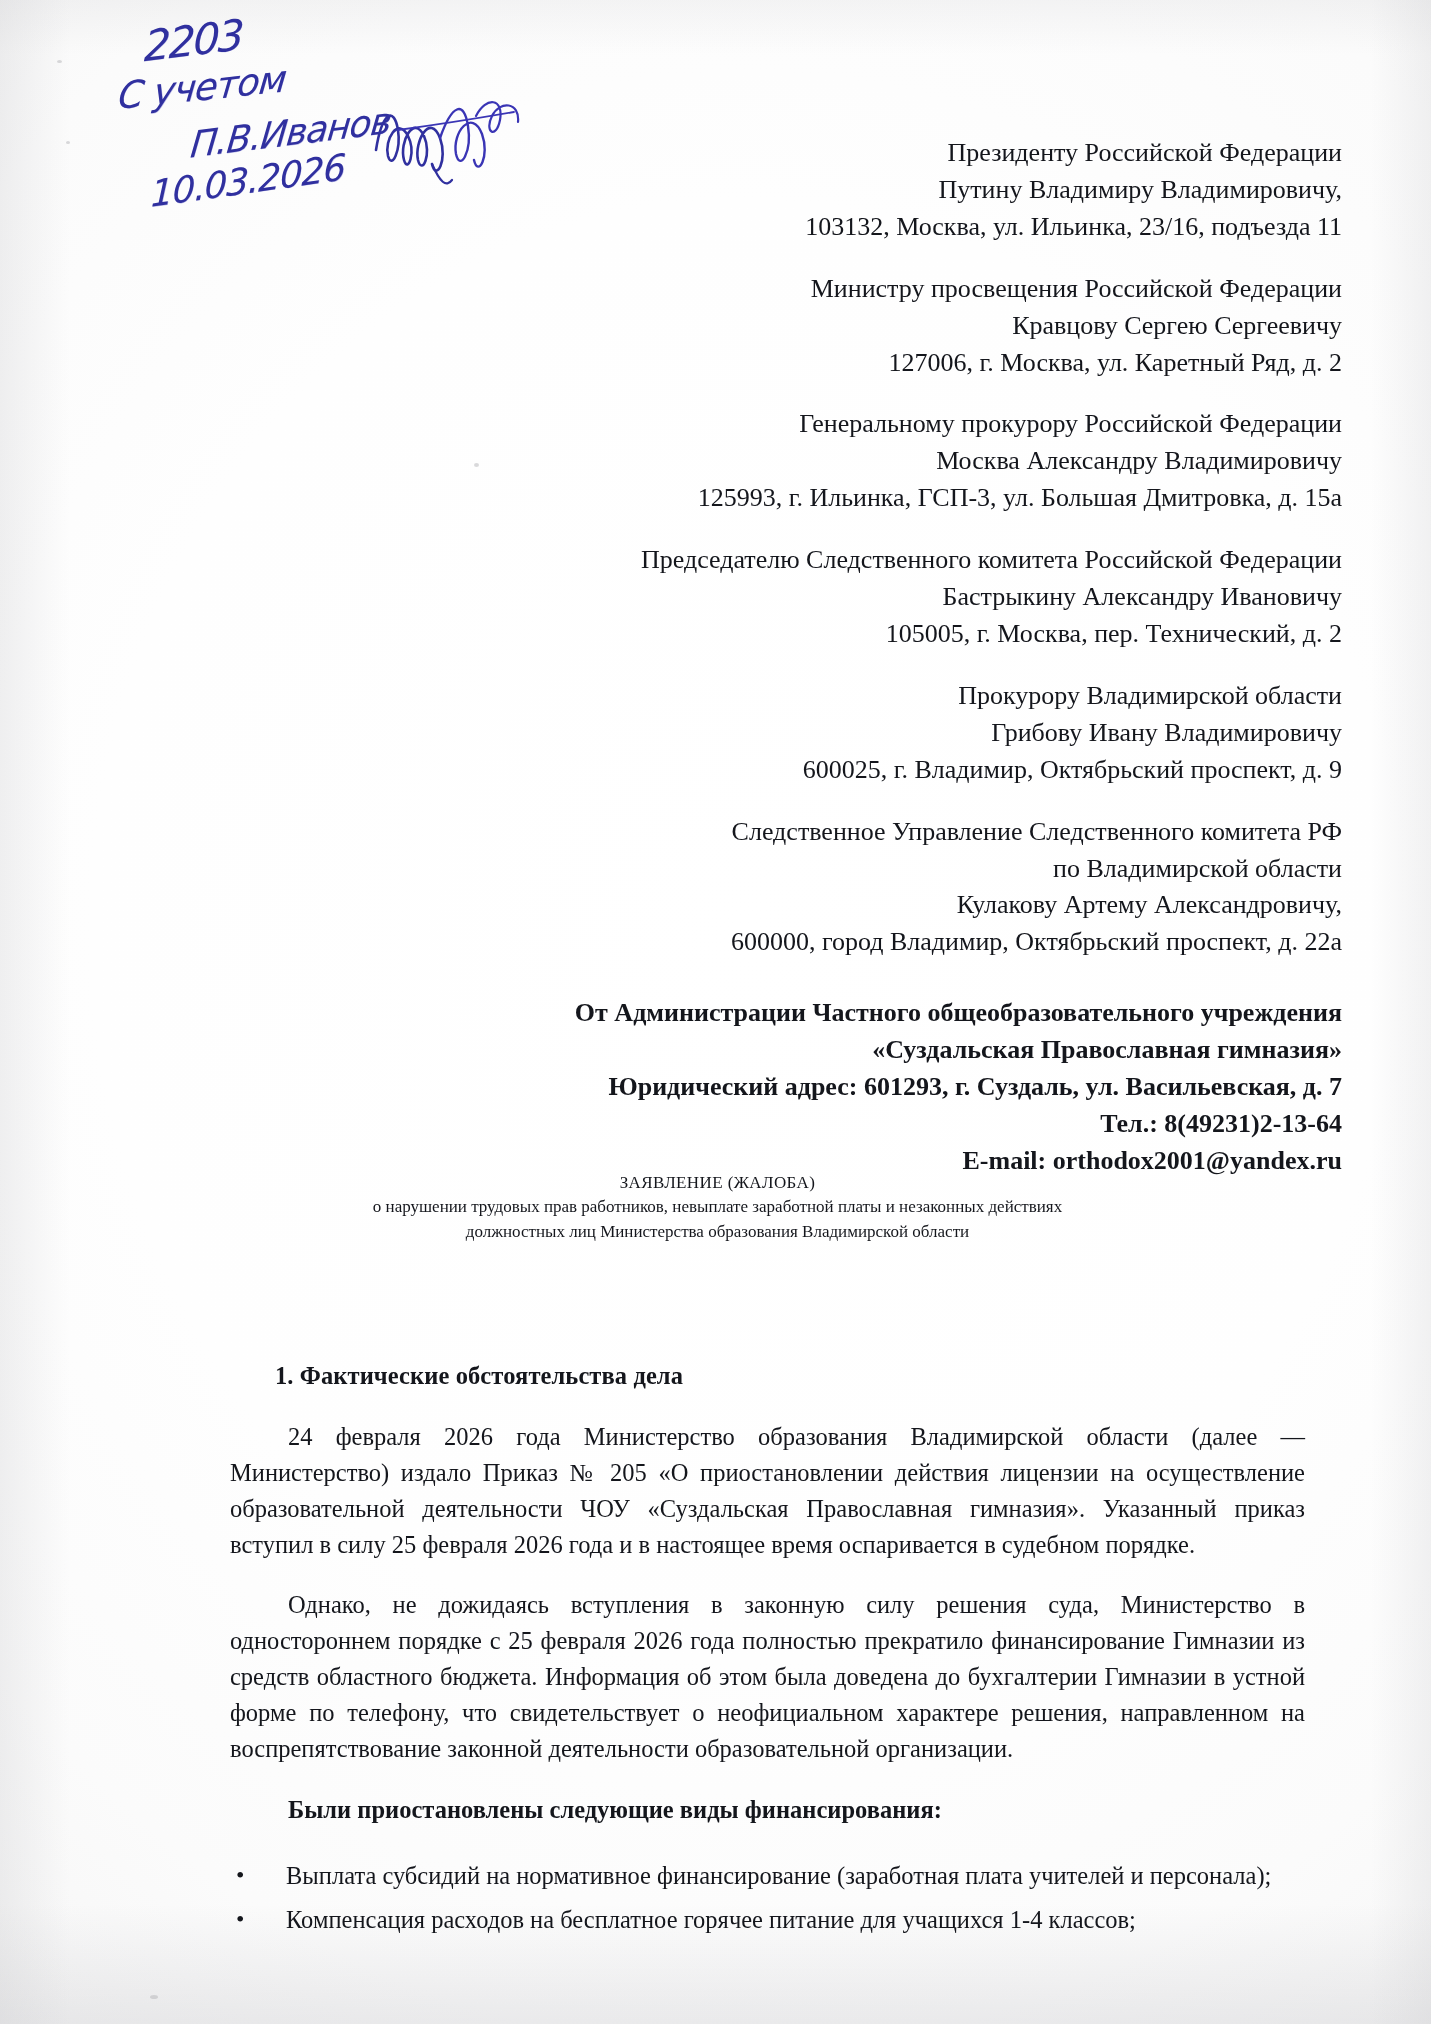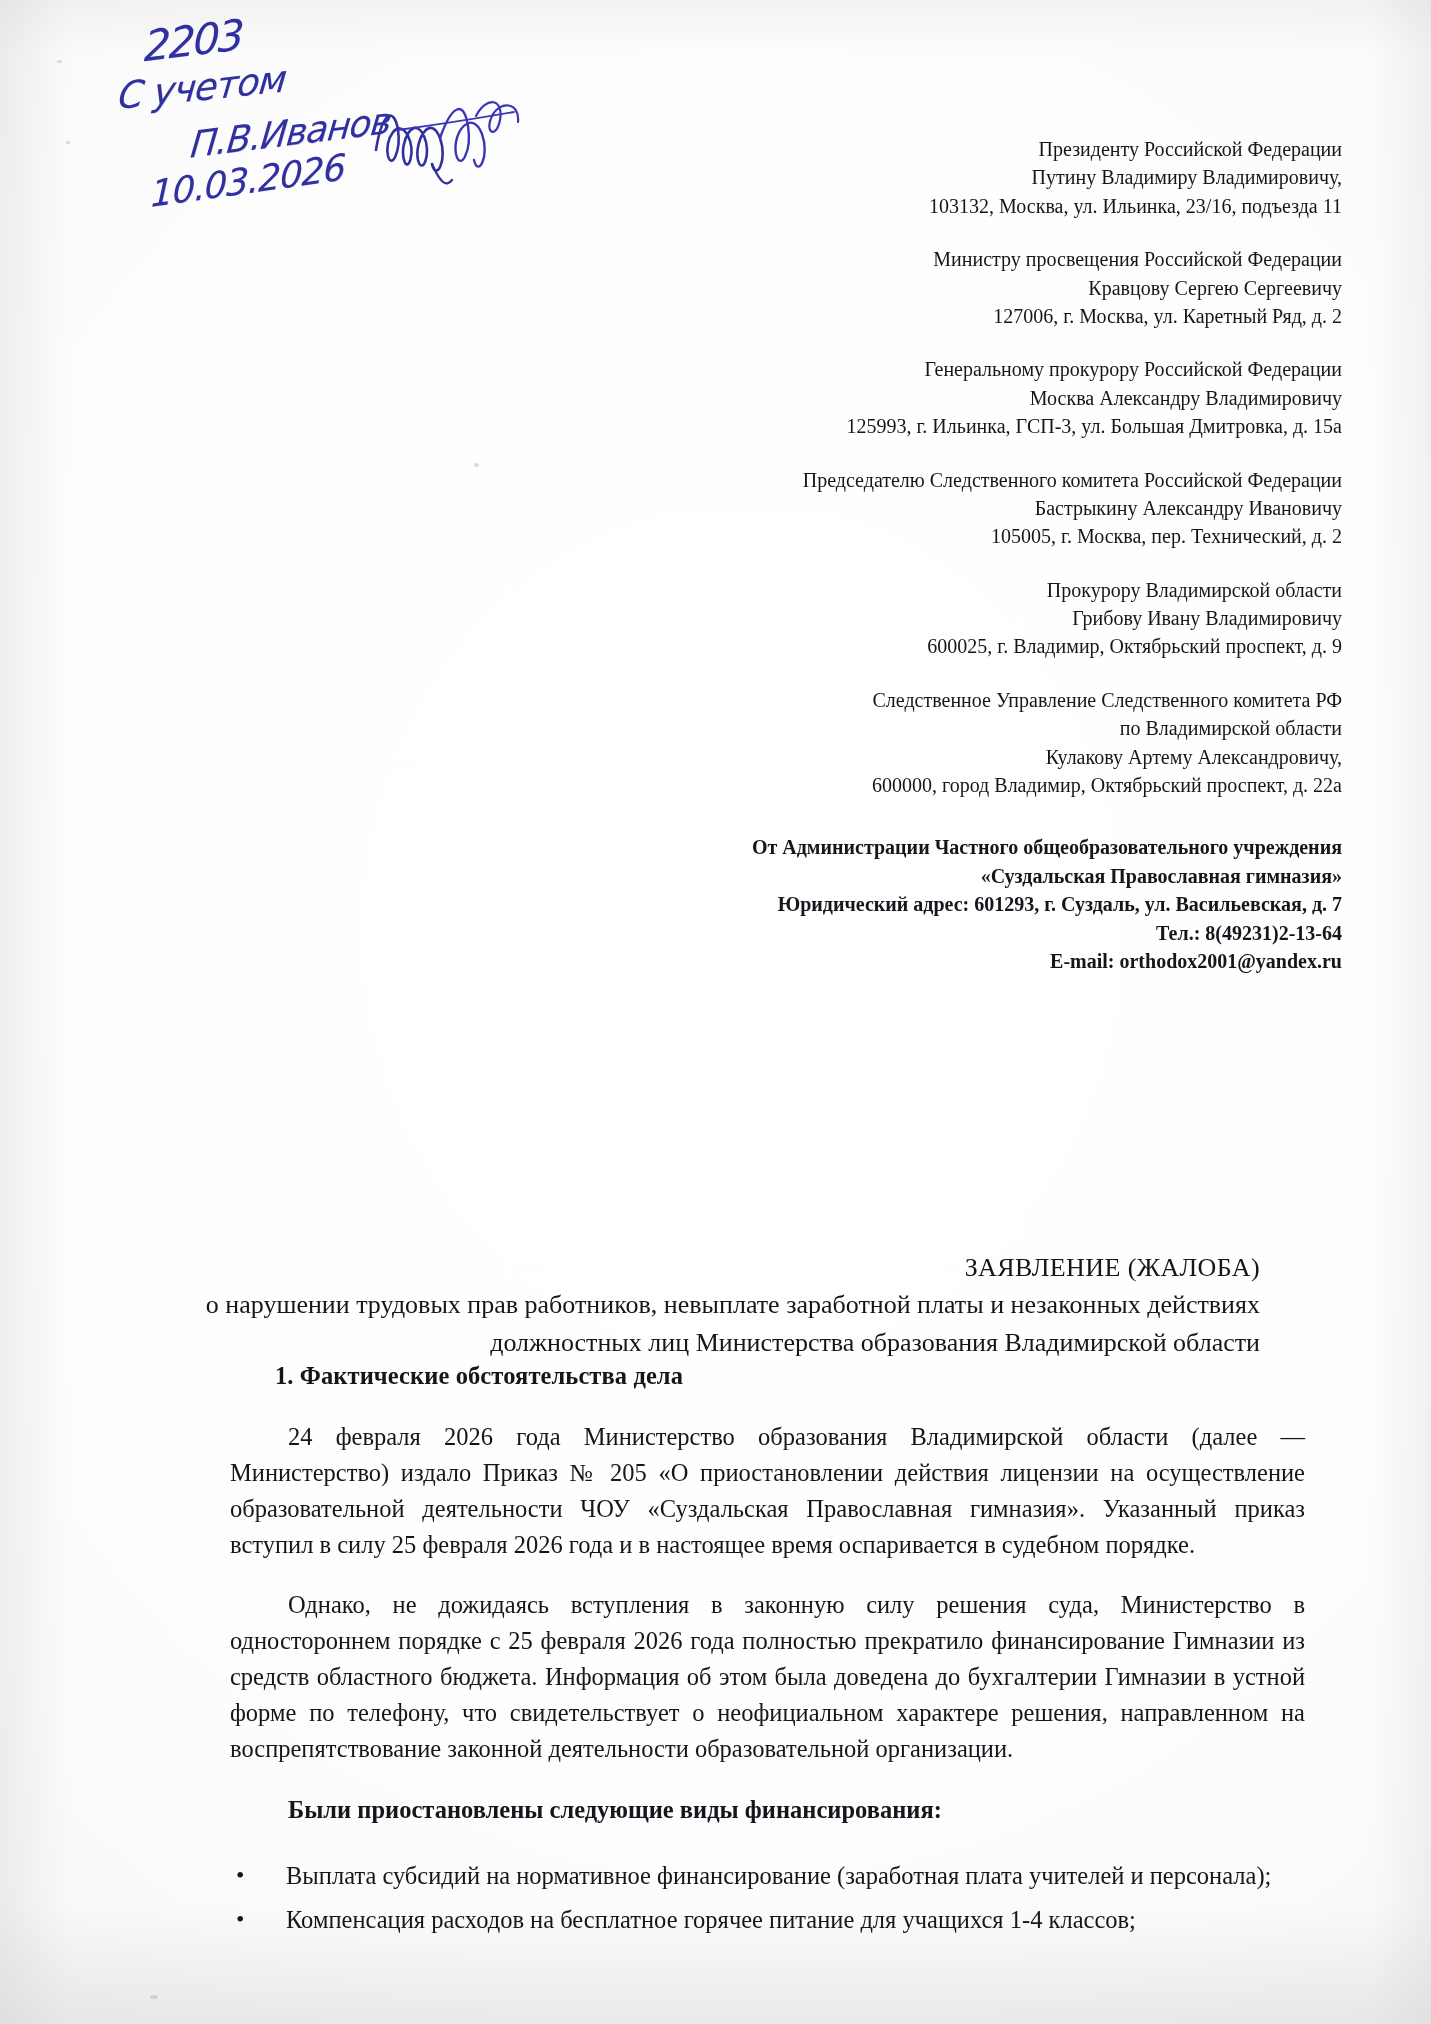--- a/index.html
+++ b/index.html
@@ -100,41 +100,41 @@
     height: 110px;
   }
 
   
   .addressee-area {
     position: absolute;
     left: 430px;
     top: 135px;
     width: 912px;
     text-align: right;
-    font-size: 20px;
+    font-size: 26px;
     line-height: 1.42;
   }
   .addr-block {
     margin-bottom: 25px;
   }
   .addr-block:last-child { margin-bottom: 0; font-weight: bold; }
   .addr-line { white-space: nowrap; }
 
   .sender-block {
     margin-top: 34px;
   }
 
   
   .doc-title-area {
     position: absolute;
     left: 175px;
-    top: 1249px;
+    top: 1171px;
     width: 1085px;
-    text-align: right;
-    font-size: 26px;
+    text-align: center;
+    font-size: 17px;
     line-height: 1.44;
   }
   .doc-title-main {
     letter-spacing: .4px;
   }
 
   
   .body-area {
     position: absolute;
     left: 230px;

